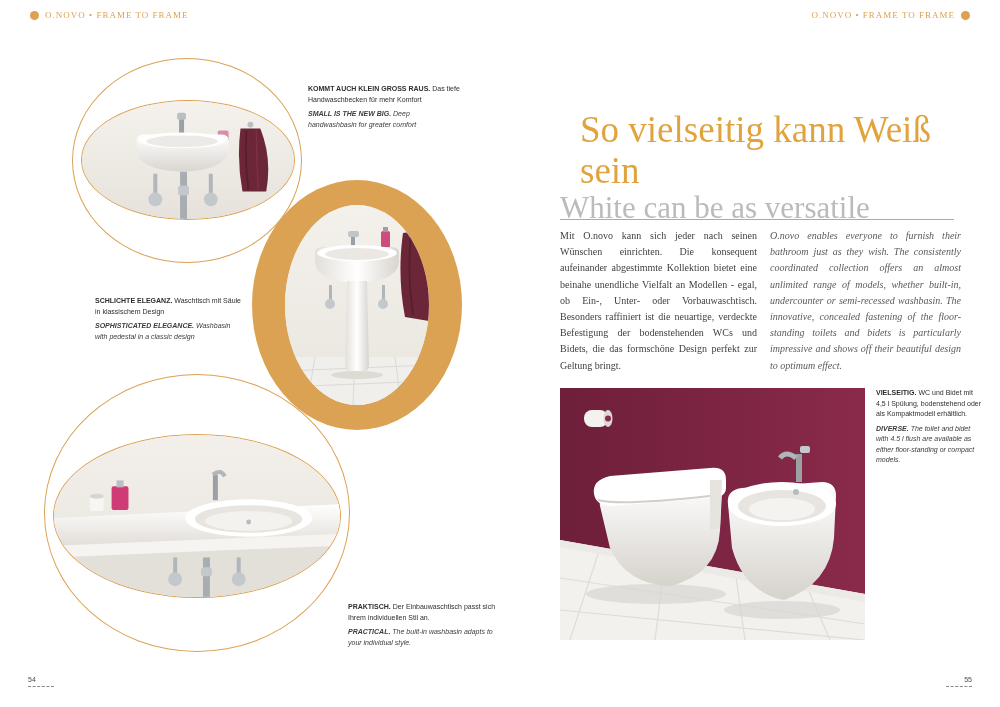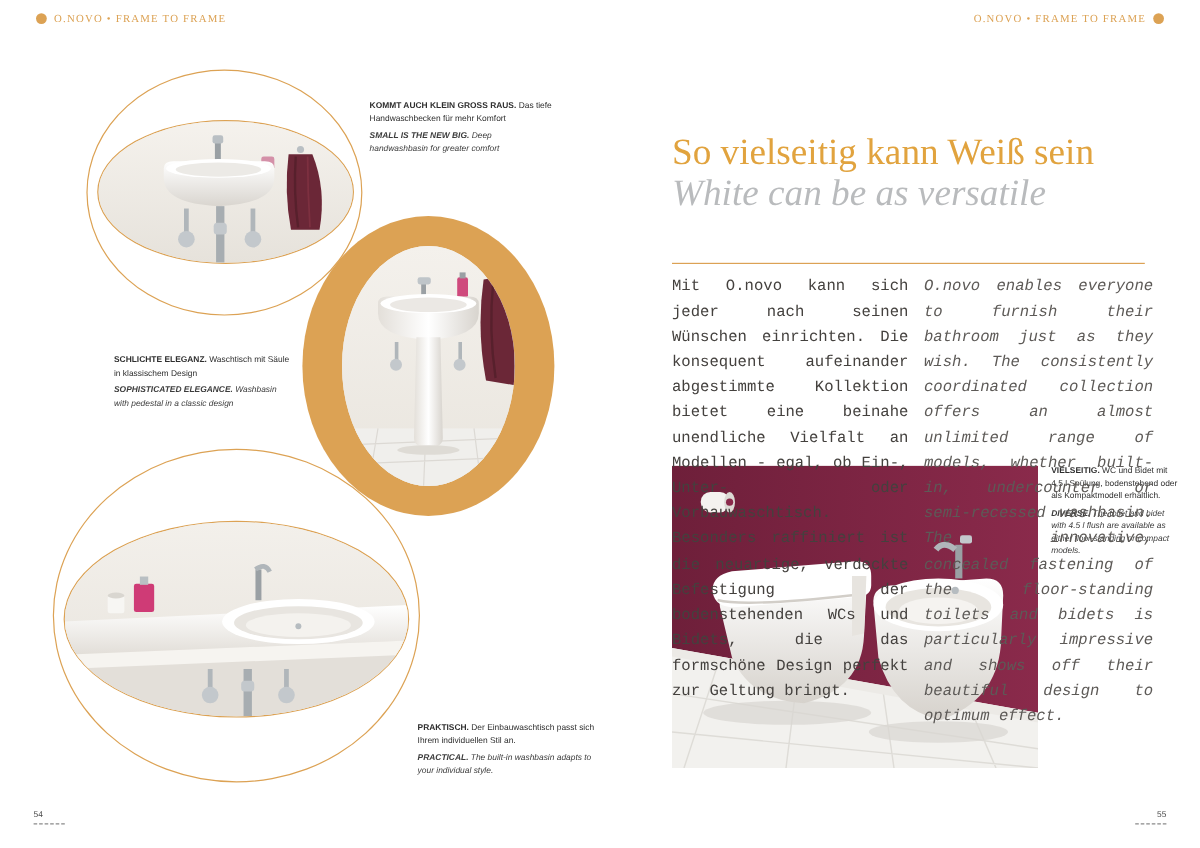--- a/index.html
+++ b/index.html
@@ -54,32 +54,32 @@
   .caption .en .head { font-weight:bold; }
   #caption-small     { left:308px; top:84px;  width:152px; }
   #caption-elegance  { left:95px;  top:296px; width:148px; }
   #caption-practical { left:348px; top:602px; width:152px; }
   #caption-diverse   { left:876px; top:388px; width:106px; }
 
   
   #title-block { position:absolute; left:560px; top:110px; width:395px; }
   #title-de {
     font-family:"Liberation Serif", serif; font-weight:normal;
-    color:#E1A33E; font-size:31px; line-height:1.1;
+    color:#E1A33E; font-size:37px; line-height:1.1;margin-left:20px;
   }
   .title-en {
-    font-family:"Liberation Serif", serif; font-style:italic;
+    font-family:"Liberation Serif", serif; 
     color:#B9BBBD; font-size:31px; line-height:1.12;
   }
   #title-rule { position:absolute; left:560px; top:219px; width:394px; height:0;
                 border-top:1px solid #DCA254; }
 
   .intro-col {
     position:absolute; top:228px; text-align:justify;
-    font-family:Liberation Mono, monospace; font-size:13px; line-height:1.62;
+    font-family:Liberation Serif, serif; font-size:10px; line-height:1.62;
   }
   #intro-de { left:560px; width:197px; color:#44413e; }
   #intro-en { left:770px; width:191px; color:#5d5a57; font-style:italic; }
 
   
   .folio {
     position:absolute; bottom:20px; font-family:"Liberation Sans", sans-serif;
     font-size:7px; color:#4c4c4c;
   }
   .folio .rule { border-top:1px dashed #8a8a8a; width:26px; margin-top:3px; }

